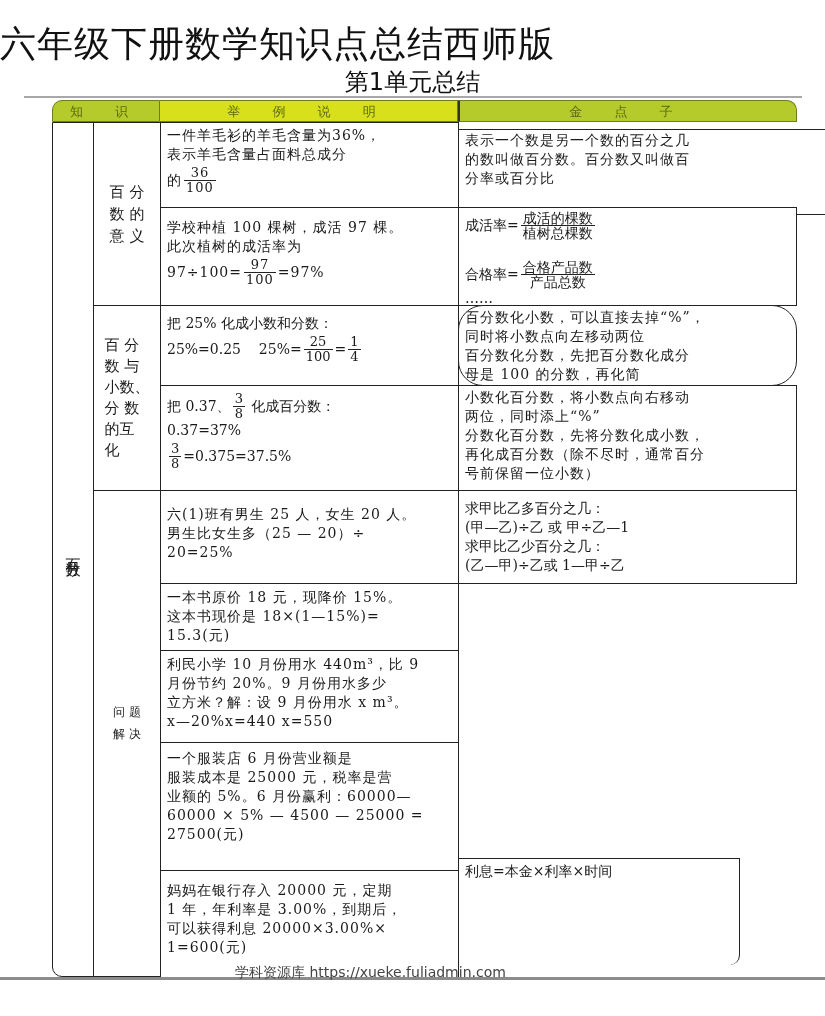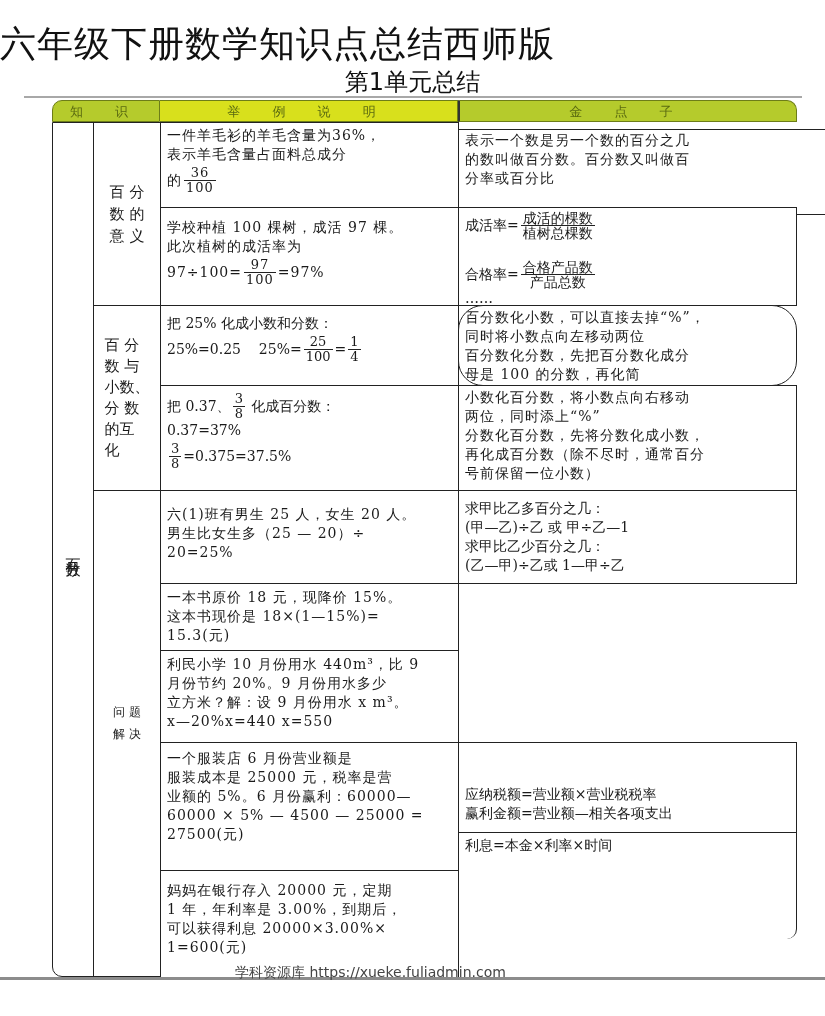--- a/index.html
+++ b/index.html
@@ -160,23 +160,19 @@
     <span class="line">可以获得利息 20000×3.00%×</span>
     <span class="line">1=600(元)</span>
   </div>
 
   <div class="cell" style="left:406px;top:390px;width:339px;height:94px;padding-top:8px;">
     <span class="line">求甲比乙多百分之几：</span>
     <span class="line">(甲—乙)÷乙 或 甲÷乙—1</span>
     <span class="line">求甲比乙少百分之几：</span>
     <span class="line">(乙—甲)÷乙或 1—甲÷乙</span>
   </div>
-  <div class="cell" style="left:406px;top:642px;width:339px;height:129px;padding-top:42px;">
-    <span class="line">应纳税额=营业额×营业税税率</span>
-    <span class="line">赢利金额=营业额—相关各项支出</span>
-  </div>
-  <div class="cell" style="left:406px;top:732px;width:339px;height:107px;border-bottom:none;border-bottom-right-radius:10px;">
+  <div class="cell" style="left:406px;top:758px;width:282px;height:107px;border-bottom:none;border-bottom-right-radius:10px;">
     <span class="line">利息=本金×利率×时间</span>
   </div>
 </div>
 
 <div class="bottomline"></div>
 <div class="watermark">学科资源库 https://xueke.fuliadmin.com</div>
 
 </body></html>

